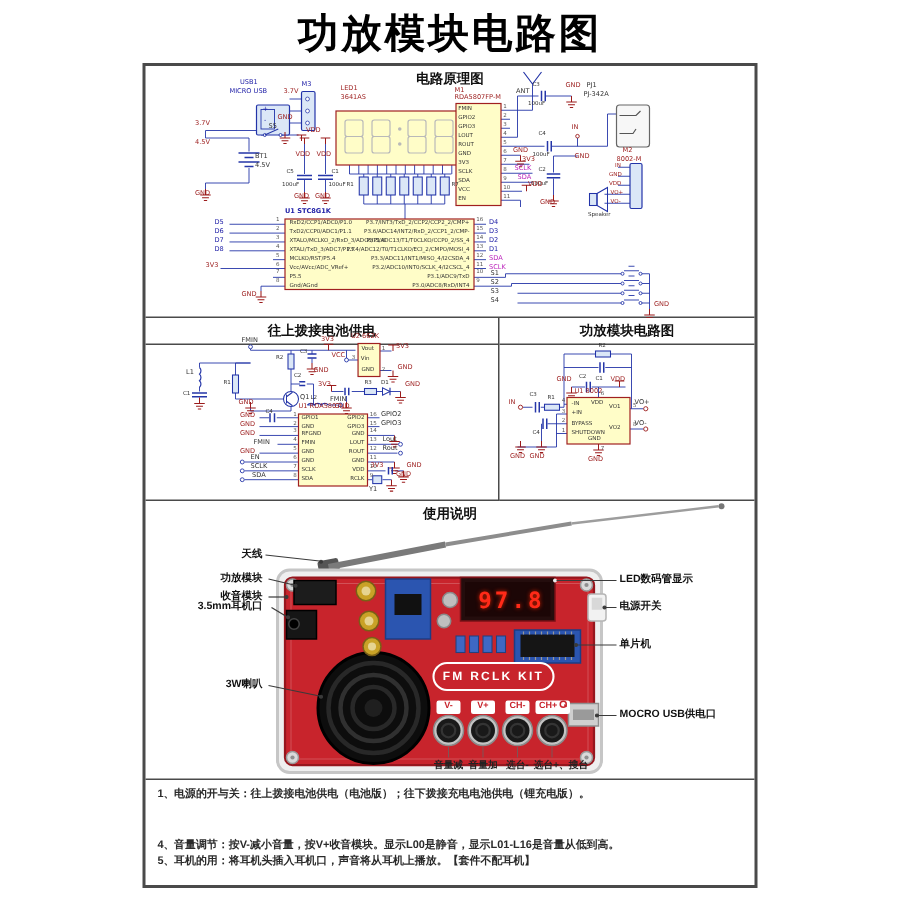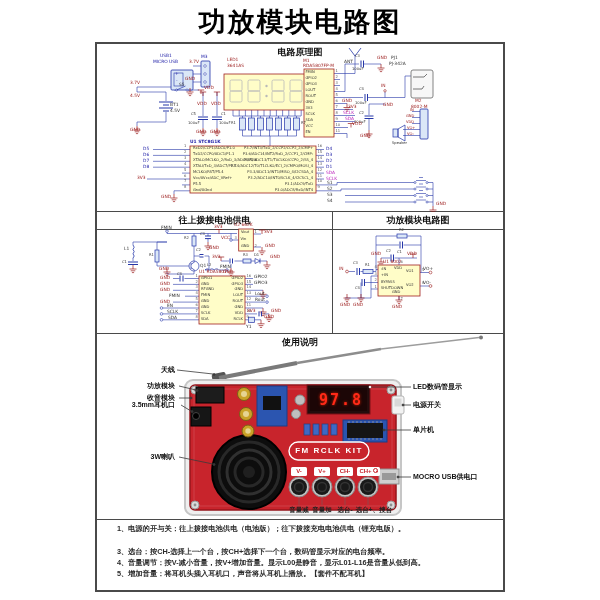--- a/index.html
+++ b/index.html
@@ -35,21 +35,21 @@
       font-family:"DejaVu Sans Mono",monospace;font-weight:bold;font-size:15px;
       letter-spacing:2px;text-shadow:0 0 3px #d42000}
   .btn-label{position:absolute;top:133px;height:9px;background:#fff;border-radius:1.5px;
       color:#c8242c;font-size:6px;font-weight:bold;text-align:center;line-height:9.5px}
   .mag-icon{display:inline-block;width:3px;height:3px;border:0.9px solid #c8242c;
       border-radius:50%;position:relative;top:-0.5px;margin-left:1px}
   .mag-icon::after{content:"";position:absolute;left:2.4px;top:2.6px;width:2.2px;height:0.9px;
       background:#c8242c;transform:rotate(40deg)}
   .caption{position:absolute;top:172px;font-size:6.5px;font-weight:bold;color:#222;text-align:center}
   
-  .inst{position:absolute;left:20px;width:392px;font-size:7.3px;font-weight:bold;
+  .inst{position:absolute;left:8px;width:392px;font-size:7.3px;font-weight:bold;
       color:#2a2a2a;line-height:1.1;white-space:nowrap}
   .inum{display:inline-block;width:11px}
   .ired{color:#e8000b}
 </style>
 </head>
 <body>
 
 <div class="page-title">功放模块电路图</div>
 
 <div class="outer">
@@ -633,18 +633,17 @@
     <div class="callout co-r" style="top:92px">单片机</div>
     <div class="callout co-r" style="top:139px">MOCRO USB供电口</div>
     <div class="caption" style="left:182px;width:40px">音量减</div>
     <div class="caption" style="left:205px;width:40px">音量加</div>
     <div class="caption" style="left:228px;width:40px">选台-</div>
     <div class="caption" style="left:249px;width:56px">选台+、搜台</div>
   </div>
 
   <div class="sec" id="sec5">
     <div class="inst" style="top:5px"><span class="inum">1、</span><span>电源的开与关：往上拨接电池供电（电池版）；往下拨接充电电池供电（锂充电版）。</span></div>
-    <div class="inst" style="top:27.6px"><span class="inum">3、</span><span>选台：按CH-选择上一个台，按CH+选择下一个台，数码管显示对应的电台频率。</span></div>
-    <div class="inst" style="top:38.9px"><span class="inum">4、</span><span>音量调节：按V-减小音量，按V+增加音量。显示L00是静音，显示L01-L16是音量从低到高。</span></div>
-    <div class="inst" style="top:50.2px"><span class="inum">5、</span><span>增加音量：将耳机头插入耳机口，声音将从耳机上播放。【套件不配耳机】</span></div>
+    <div class="inst" style="top:38.9px"><span class="inum">4、</span><span>音量调节：按V-减小音量，按V+收音模块。显示L00是静音，显示L01-L16是音量从低到高。</span></div>
+    <div class="inst" style="top:50.2px"><span class="inum">5、</span><span>耳机的用：将耳机头插入耳机口，声音将从耳机上播放。【套件不配耳机】</span></div>
   </div>
 
 </div>
 
 </body></html>

